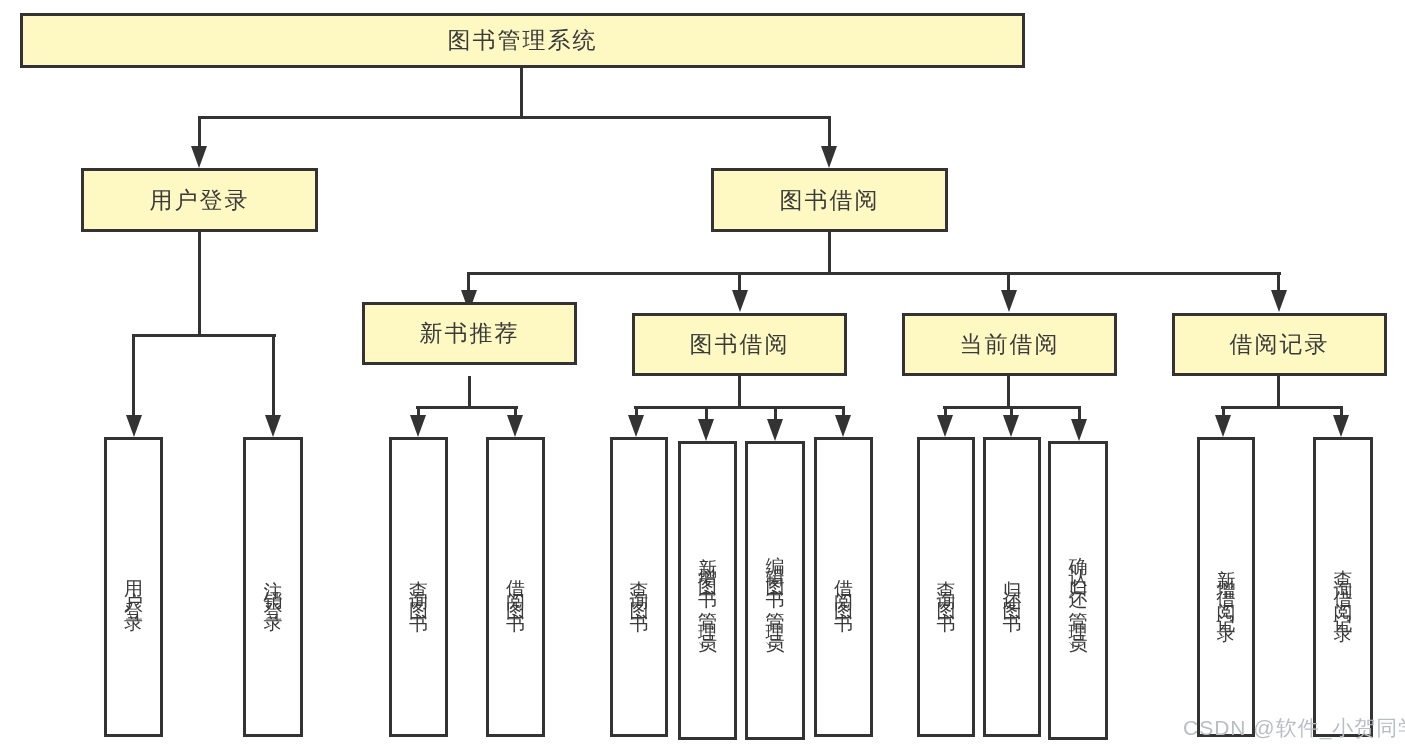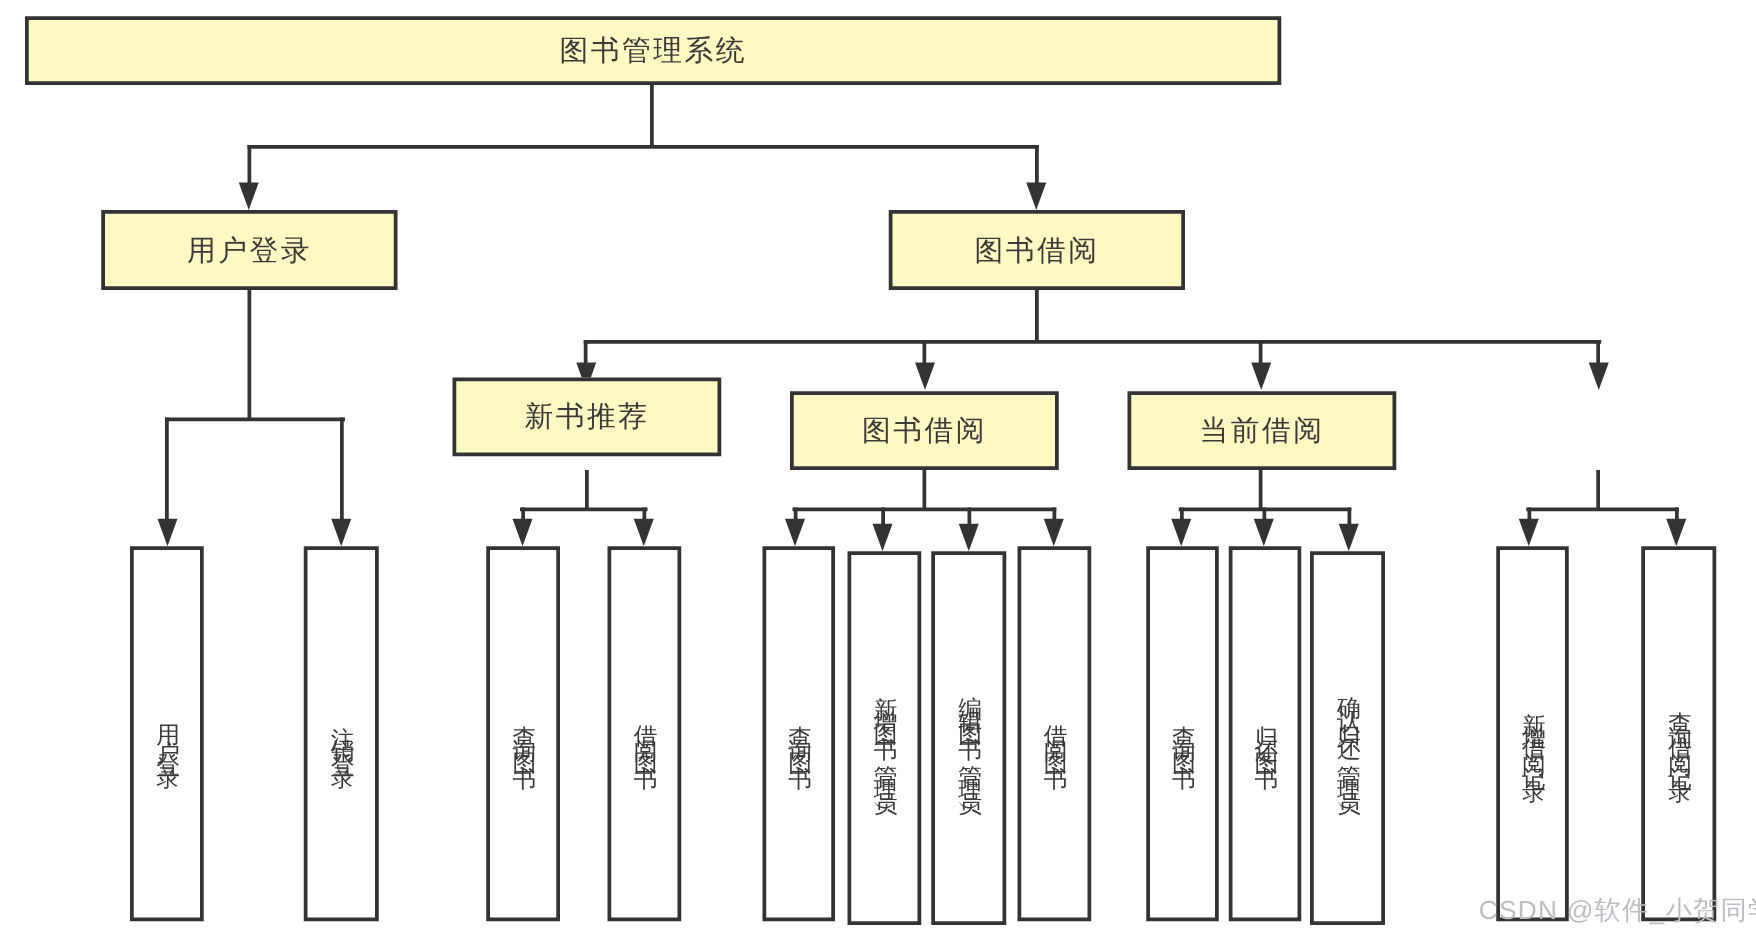--- a/index.html
+++ b/index.html
@@ -76,20 +76,23 @@
 
   <div class="node" style="left:362px; top:302px; width:215px; height:63px;">
     <span>新书推荐</span>
   </div>
   <div class="node" style="left:902px; top:313px; width:215px; height:63px;">
     <span>当前借阅</span>
   </div>
   <div class="node" style="left:632px; top:313px; width:215px; height:63px;">
     <span>图书借阅</span>
   </div>
+  <div class="node" style="left:1172px; top:313px; width:215px; height:63px;">
+    <span>借阅记录</span>
+  </div>
 
   <div class="vline" style="left:468px; top:376px; height:32px;"></div>
   <div class="hline" style="left:416px; top:406px; width:102px;"></div>
   <div class="vline" style="left:417px; top:406px; height:14px;"></div>
   <div class="vline" style="left:514px; top:406px; height:14px;"></div>
   <div class="arrow" style="left:410px; top:415px;"></div>
   <div class="arrow" style="left:507px; top:415px;"></div>
 
   <div class="vline" style="left:738px; top:376px; height:32px;"></div>
   <div class="hline" style="left:634px; top:406px; width:211px;"></div>

